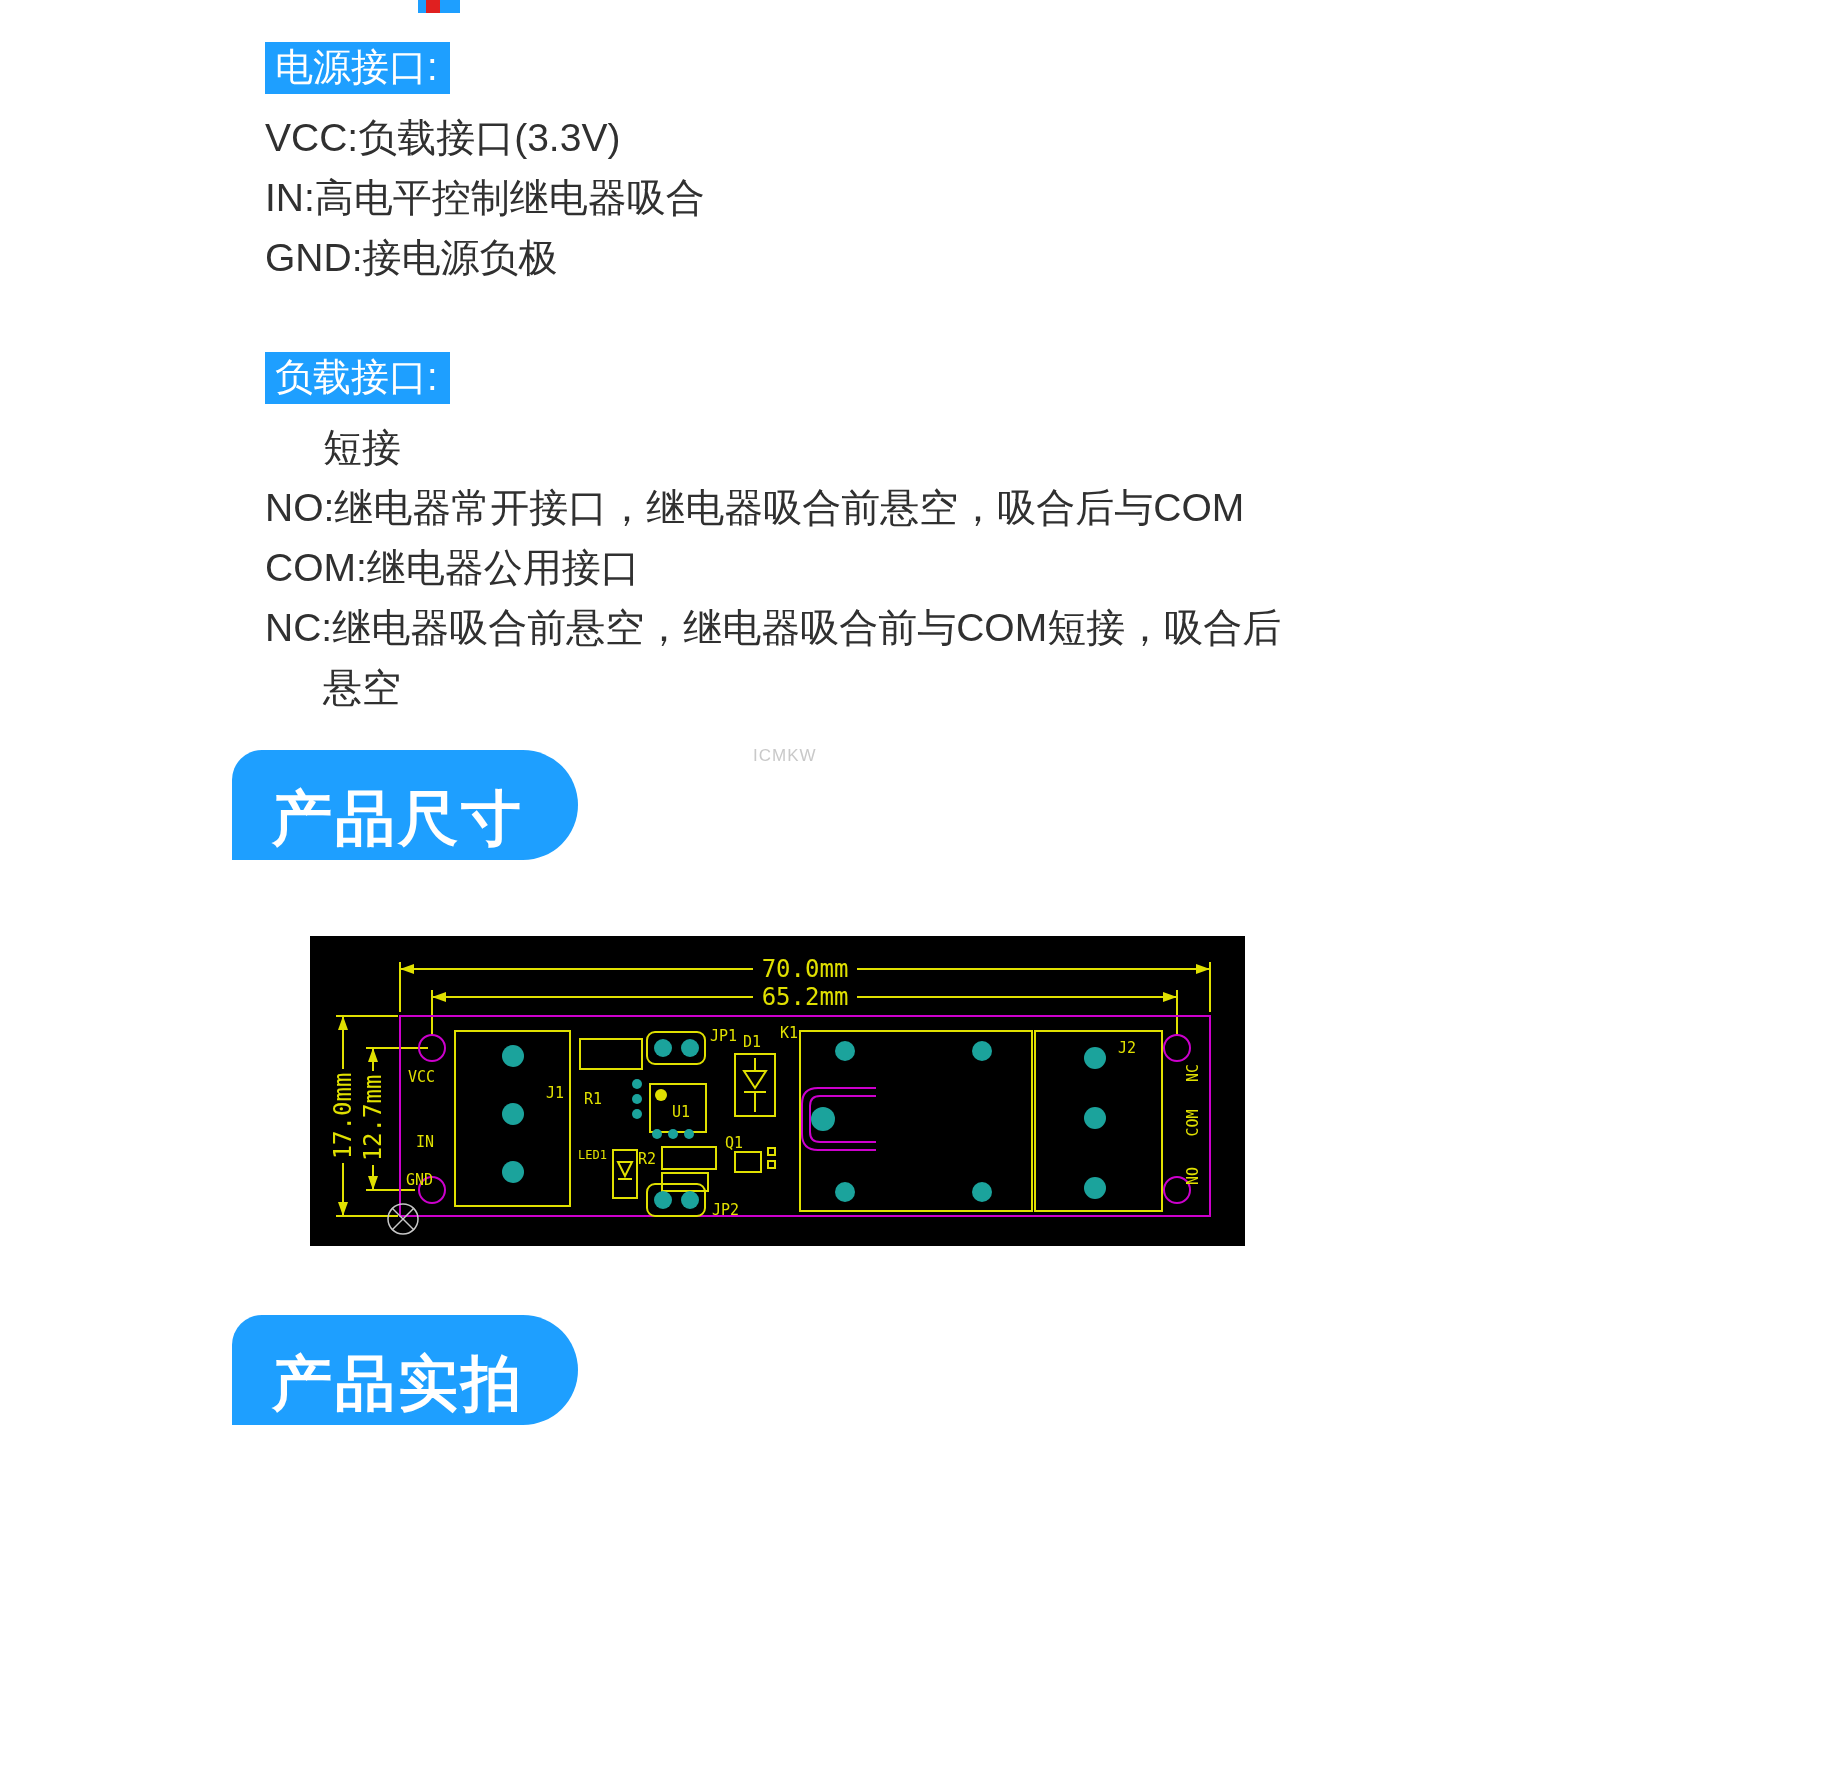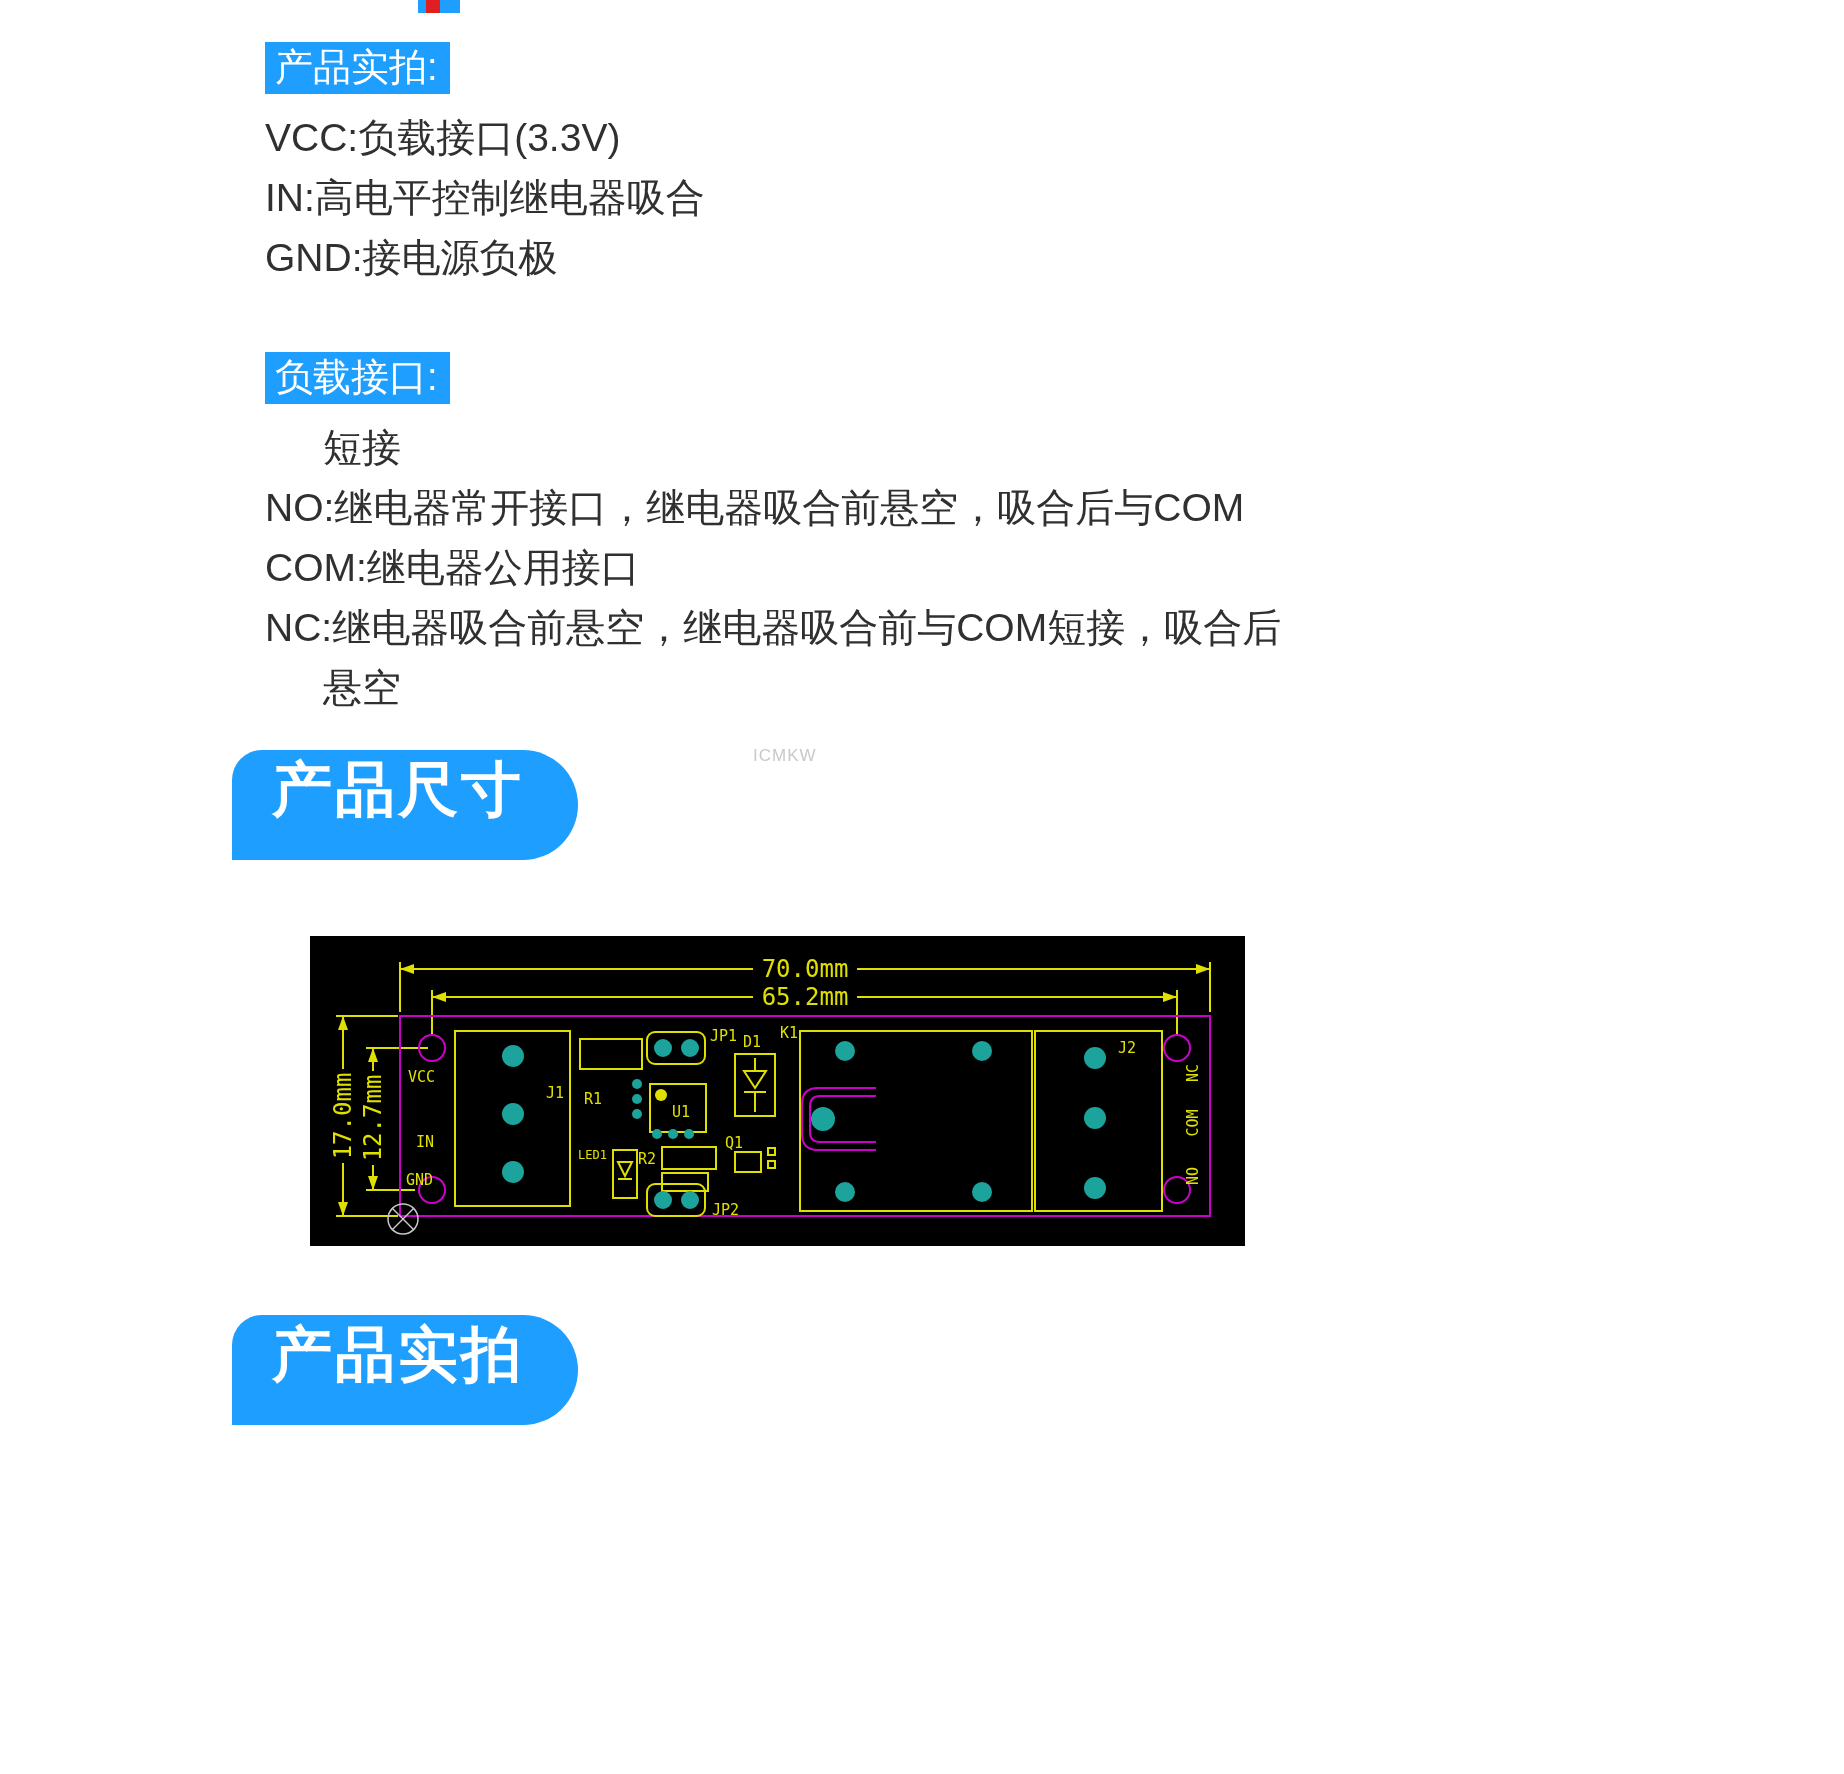--- a/index.html
+++ b/index.html
@@ -16,21 +16,21 @@
     display:inline-block; background:var(--accent-blue,#1e9fff); color:#ffffff;
     font-size:38px; line-height:50px; padding:0 12px 2px 10px; margin-bottom:14px;
   }
   .line { font-size:39px; color:var(--text,#303030); line-height:60px; white-space:nowrap; }
   .indent { padding-left:58px; }
 
   .banner {
     position:absolute; left:232px; width:346px; height:110px;
     background:var(--accent-blue,#1e9fff); border-radius:30px 55px 55px 0;
     color:#ffffff; font-size:60px; font-weight:700; letter-spacing:3px;
-    display:flex; align-items:flex-start; padding-left:40px;
+    display:flex; align-items:flex-end; padding-left:40px;
   }
   .watermark { position:absolute; left:753px; top:746px; font-size:17px; color:var(--watermark,#c9c9c9); letter-spacing:1px; }
 
   .pcb { position:absolute; left:310px; top:936px; width:935px; height:261px; }
   .pcb-svg { display:block; }
   .pcb-svg text { font-family:"DejaVu Sans Mono","Liberation Mono",monospace; }
   .ys { stroke:var(--pcb-yellow,#e0e000); fill:none; stroke-width:2; }
   .yf { fill:var(--pcb-yellow,#e0e000); }
   .yt { fill:var(--pcb-yellow,#e0e000); font-size:24px; }
   .yt-sm { fill:var(--pcb-yellow,#e0e000); font-size:15px; }
@@ -40,21 +40,21 @@
 </head>
 <body>
 
 <div class="page">
 
   <div class="cutoff">
     <span class="cutoff-red"></span>
   </div>
 
   <section class="txt" style="top:42px">
-    <div class="hl">产品实拍:</div>
+    <div class="hl">电源接口:</div>
     <p class="line">VCC:负载接口(3.3V)</p>
     <p class="line">IN:高电平控制继电器吸合</p>
     <p class="line">GND:接电源负极</p>
   </section>
 
   <section class="txt" style="top:352px">
     <div class="hl">负载接口:</div>
     <p class="line indent">短接</p>
     <p class="line">NO:继电器常开接口，继电器吸合前悬空，吸合后与COM</p>
     <p class="line">COM:继电器公用接口</p>

